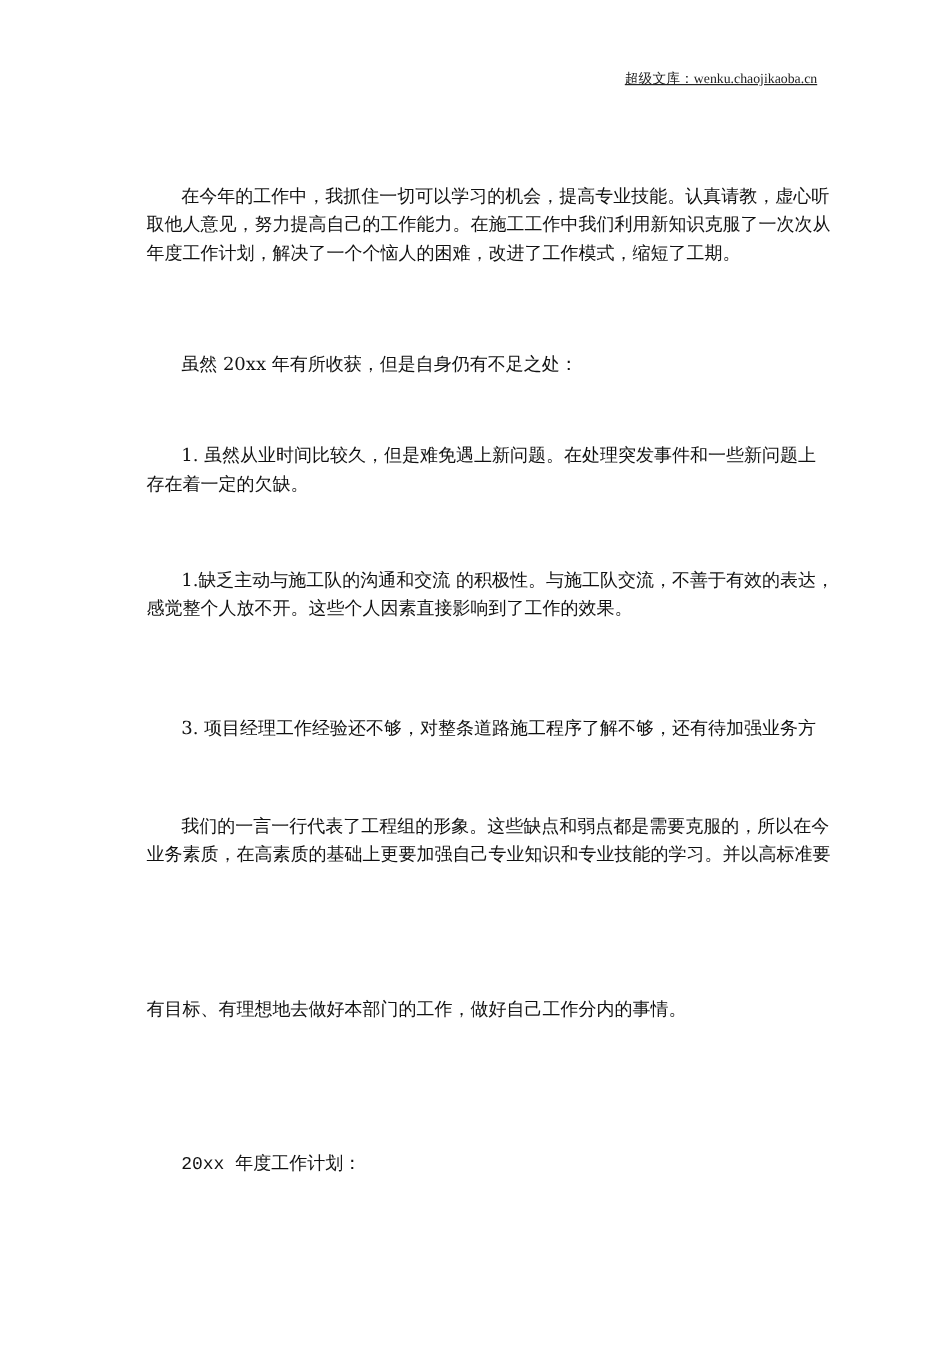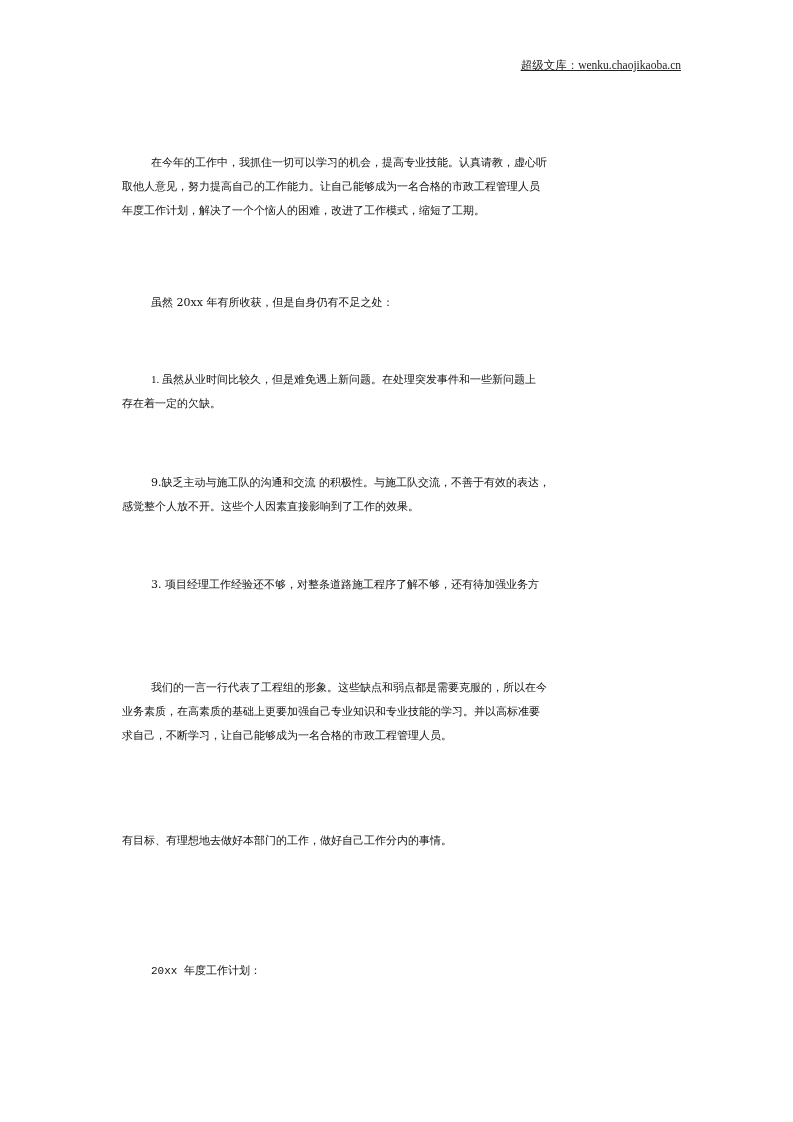--- a/index.html
+++ b/index.html
@@ -1,59 +1,58 @@
 <!DOCTYPE html>
 <html><head>
 <meta charset="utf-8">
 <style>
   html, body { margin: 0; padding: 0; background: #ffffff; }
   body { width: 793px; height: 1122px; position: relative; overflow: hidden;
          font-family: "DejaVu Serif", "Liberation Serif", serif; color: #111; }
   .header { position: absolute; top: 58px; right: 112px; font-size: 11.5px; color: #222;
             font-family: "Liberation Serif", "DejaVu Serif", serif; text-decoration: underline; }
   .page { position: absolute; left: 122px; top: 151px; width: 551px; }
-  .para { font-size: 11px; line-height: 24px; margin: 0; text-indent: 29px;
+  .para { font-size: 15px; line-height: 24px; margin: 0; text-indent: 29px;
           text-align: justify; letter-spacing: 0px; }
   .line { display: block; white-space: nowrap; }
 </style>
 </head>
 <body>
 
 <div class="header">超级文库：wenku.chaojikaoba.cn</div>
 
 <div class="page">
 
   <p class="para" style="position:absolute; top:0;">
     <span class="line">在今年的工作中，我抓住一切可以学习的机会，提高专业技能。认真请教，虚心听</span>
-    <span class="line" style="margin-left:-29px">取他人意见，努力提高自己的工作能力。让自己能够成为一名合格的市政工程管理人员</span>
+    <span class="line" style="margin-left:-29px">取他人意见，努力提高自己的工作能力。在施工工作中我们利用新知识克服了一次次从</span>
     <span class="line" style="margin-left:-29px">年度工作计划，解决了一个个恼人的困难，改进了工作模式，缩短了工期。</span>
   </p>
 
   <p class="para" style="position:absolute; top:140px;">
     <span class="line">虽然 20xx 年有所收获，但是自身仍有不足之处：</span>
   </p>
 
-  <p class="para" style="position:absolute; top:216px;font-family:Liberation Serif, serif;">
+  <p class="para" style="position:absolute; top:216px;">
     <span class="line">1.  虽然从业时间比较久，但是难免遇上新问题。在处理突发事件和一些新问题上</span>
     <span class="line" style="margin-left:-29px">存在着一定的欠缺。</span>
   </p>
 
   <p class="para" style="position:absolute; top:320px;">
-    <span class="line">9.缺乏主动与施工队的沟通和交流  的积极性。与施工队交流，不善于有效的表达，</span>
+    <span class="line">1.缺乏主动与施工队的沟通和交流  的积极性。与施工队交流，不善于有效的表达，</span>
     <span class="line" style="margin-left:-29px">感觉整个人放不开。这些个人因素直接影响到了工作的效果。</span>
   </p>
 
-  <p class="para" style="position:absolute; top:422px;">
+  <p class="para" style="position:absolute; top:444px;">
     <span class="line">3.  项目经理工作经验还不够，对整条道路施工程序了解不够，还有待加强业务方</span>
   </p>
 
   <p class="para" style="position:absolute; top:525px;">
     <span class="line">我们的一言一行代表了工程组的形象。这些缺点和弱点都是需要克服的，所以在今</span>
     <span class="line" style="margin-left:-29px">业务素质，在高素质的基础上更要加强自己专业知识和专业技能的学习。并以高标准要</span>
-    <span class="line" style="margin-left:-29px">求自己，不断学习，让自己能够成为一名合格的市政工程管理人员。</span>
   </p>
 
   <p class="para" style="position:absolute; top:678px;">
     <span class="line" style="margin-left:-29px">有目标、有理想地去做好本部门的工作，做好自己工作分内的事情。</span>
   </p>
 
   <p class="para" style="position:absolute; top:808px;font-family:Liberation Mono, monospace;">
     <span class="line">20xx 年度工作计划：</span>
   </p>
 

